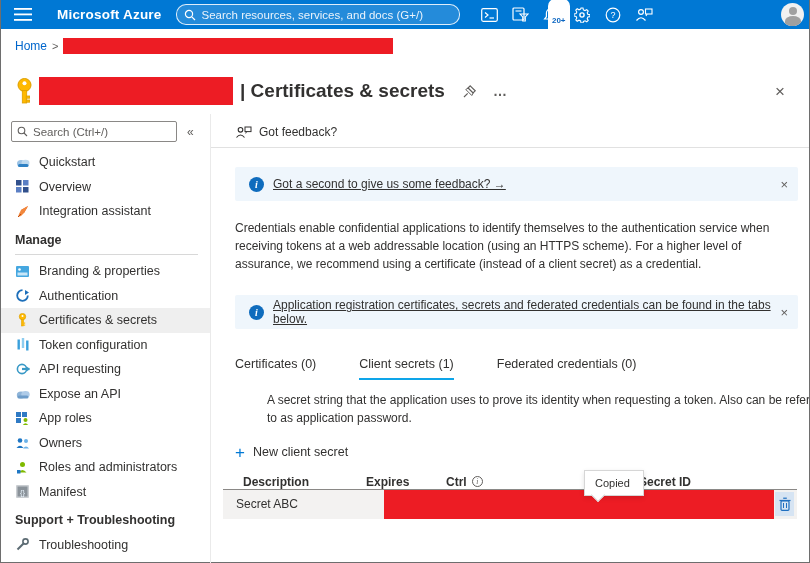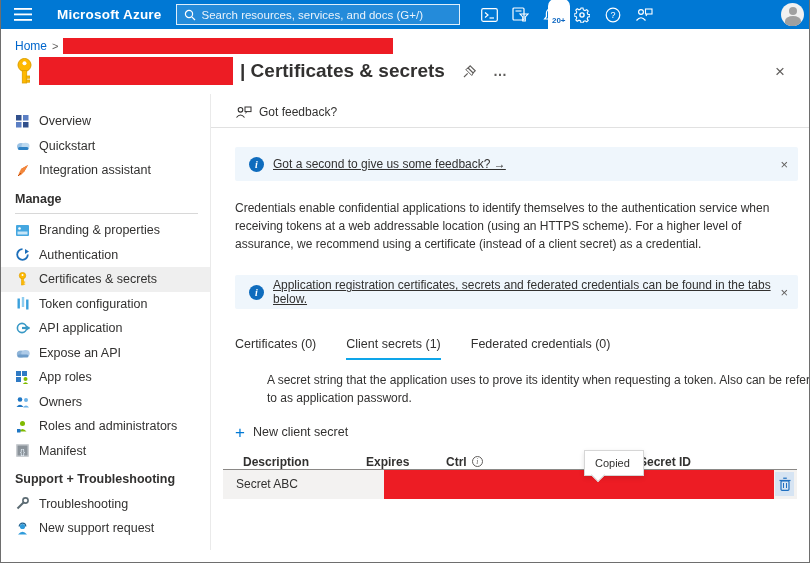--- a/index.html
+++ b/index.html
@@ -7,40 +7,40 @@
     font-family:"Liberation Sans","DejaVu Sans",sans-serif; color:#323130; }
   .window { position:relative; width:810px; height:563px;
     border-left:1px solid #6e6e6e; border-right:1px solid #6e6e6e; border-bottom:1px solid #6e6e6e; }
 
   
   .topbar { height:29px; background:#0078d4; display:flex; align-items:center; color:#fff; }
   .tb-btn { display:flex; align-items:center; justify-content:center; height:29px; cursor:pointer; }
   .hamburger { width:44px; }
   .brand { font-size:13.5px; font-weight:bold; letter-spacing:.2px; margin-left:12px; white-space:nowrap; }
   .tb-search { margin-left:14px; width:284px; height:21px; background:rgba(255,255,255,.14);
-    border:1px solid rgba(255,255,255,.85); border-radius:0; display:flex; align-items:center; padding:0 7px; }
+    border:1px solid rgba(255,255,255,.85); border-radius:10px; display:flex; align-items:center; padding:0 7px; }
   .tb-search input { flex:1; background:transparent; border:none; outline:none; color:#fff;
     font-size:11.5px; font-family:inherit; margin-left:6px; }
   .tb-search input::placeholder { color:#eaf3fb; opacity:1; }
   .tb-icons { display:flex; align-items:center; margin-left:14px; }
   .tb-icons .tb-btn { width:31px; position:relative; }
   .badge { position:absolute; top:-1px; right:-3px; background:#fff; color:#0b66c2; font-size:8px;
     font-weight:bold; line-height:11px; padding:16px 4px; border-radius:7px; }
   .avatar { margin-left:auto; margin-right:5px; width:23px; height:23px; border-radius:50%;
     background:#f1f1f1; position:relative; overflow:hidden; cursor:pointer; }
   .avatar .head { position:absolute; top:4px; left:7.5px; width:8px; height:8px; border-radius:50%; background:#a0a0a0; }
   .avatar .body { position:absolute; top:13px; left:3.5px; width:16px; height:10px; border-radius:50% 50% 0 0; background:#a0a0a0; }
 
   
   .breadcrumb { display:flex; align-items:center; padding:9px 4px 0 14px; font-size:12px; }
   .breadcrumb .home { color:#0066cc; cursor:pointer; }
   .breadcrumb .sep { color:#605e5c; margin:0 5px; font-size:11px; }
   .redact { background:#ed1c24; display:inline-block; }
   .bc-redact { width:330px; height:16px; }
-  .titlebar { display:flex; align-items:center; margin-top:3px; padding-left:14px; }
+  .titlebar { display:flex; align-items:center; margin-top:23px; padding-left:14px; }
   .ti-redact { width:194px; height:28px; margin-left:5px; }
   .page-title { font-size:19px; font-weight:600; color:#323130; margin-left:7px; white-space:nowrap; }
   .pin { margin-left:17px; cursor:pointer; }
   .dots { margin-left:16px; color:#605e5c; font-size:14px; font-weight:bold; letter-spacing:1px; cursor:pointer; }
   .page-close { margin-left:auto; margin-right:24px; color:#605e5c; font-size:17px; cursor:pointer; line-height:1; }
 
   
   .main { display:flex; margin-top:9px; height:456px; }
   .sidebar { width:210px; flex:none; border-right:1px solid #eaeaea; padding-top:7px; overflow:hidden; }
   .sb-search-row { display:flex; align-items:center; padding-left:10px; }
@@ -64,21 +64,21 @@
   .feedback-bar { display:flex; align-items:center; gap:7px; padding-top:7px; height:28px;
     font-size:12px; cursor:pointer; }
   .content-divider { border:none; border-top:1px solid #e1e1e1; margin:5px 0 0 -24px; }
   .banner { width:563px; height:34px; background:#eff6fc; border-radius:2px; display:flex;
     align-items:center; padding:0 10px 0 14px; font-size:12px; color:#323130; }
   .banner .txt { margin-left:9px;text-decoration:underline; }
   .banner .bn-close { margin-left:auto; color:#605e5c; font-size:13px; cursor:pointer; line-height:1; }
   .banner1 { margin-top:19px; }
   .banner2 { margin-top:22px; }
   .intro { margin-top:19px; width:566px; font-size:12px; line-height:1.48; color:#323130; }
-  .tabs { display:flex; gap:30px; margin-top:28px; font-size:12.5px; }
+  .tabs { display:flex; gap:43px; margin-top:28px; font-size:12.5px; }
   .tab { padding-bottom:7px; cursor:pointer; color:#323130; }
   .tab.active { font-weight:normal; border-bottom:2px solid #0ea5e9; }
   .tab-desc { margin-top:12px; width:566px; font-size:12px; line-height:1.48;margin-left:32px; }
   .new-secret { display:flex; align-items:center; gap:8px; margin-top:16px; font-size:12.5px; cursor:pointer; width:max-content; }
   .new-secret .plus { color:#0078d4; font-size:17px; font-weight:400; line-height:1; }
 
   
   .table-area { position:relative; margin:14px 0 0 -12px; width:574px; }
   .thead { display:flex; font-size:12px; font-weight:bold; border-bottom:1px solid #8a8886; }
   .th-desc { width:143px; padding-left:20px; }
@@ -201,42 +201,54 @@
           <line x1="2" y1="13" x2="5.7" y2="9.3" stroke="#605e5c" stroke-width="1.2"></line>
         </svg>
     </span>
     <span class="dots">…</span>
     <span class="page-close">×</span>
   </div>
 
   <div class="main">
 
     <div class="sidebar">
+      <div class="sb-search-row">
+        <div class="sb-search">
+          <span>
+            <svg width="11" height="11">
+                <circle cx="4.5" cy="4.5" r="3.3" fill="none" stroke="#605e5c" stroke-width="1.1"></circle>
+                <line x1="7" y1="7" x2="10" y2="10" stroke="#605e5c" stroke-width="1.1"></line>
+              </svg>
+          </span>
+          <input placeholder="Search (Ctrl+/)" style="">
+        </div>
+        <span class="sb-collapse">«</span>
+      </div>
 
       <div class="nav">
+        <div class="nav-item">
+          <span class="ic">
+              <svg width="14" height="11">
+                <ellipse cx="5" cy="6.5" rx="4" ry="3.5" fill="#9cc3e5"></ellipse>
+                <ellipse cx="9.5" cy="6" rx="4" ry="3.2" fill="#bdd9ef"></ellipse>
+                <rect x="2" y="7" width="10.5" height="3" rx="1.5" fill="#2e81c4"></rect>
+              </svg>
+            </span>
+          <span>Quickstart</span>
+        </div>
         <div class="nav-item">
           <span class="ic">
               <svg width="13" height="13">
                 <rect width="5.5" height="5.5" fill="#31508c"></rect>
                 <rect x="7" width="5.5" height="5.5" fill="#5b7fc4"></rect>
                 <rect y="7" width="5.5" height="5.5" fill="#5b7fc4"></rect>
                 <rect x="7" y="7" width="5.5" height="5.5" fill="#31508c"></rect>
               </svg>
             </span>
           <span>Overview</span>
-        </div>
-        <div class="nav-item">
-          <span class="ic">
-              <svg width="14" height="11">
-                <ellipse cx="5" cy="6.5" rx="4" ry="3.5" fill="#9cc3e5"></ellipse>
-                <ellipse cx="9.5" cy="6" rx="4" ry="3.2" fill="#bdd9ef"></ellipse>
-                <rect x="2" y="7" width="10.5" height="3" rx="1.5" fill="#2e81c4"></rect>
-              </svg>
-            </span>
-          <span>Quickstart</span>
         </div>
         <div class="nav-item">
           <span class="ic">
               <svg width="13" height="13">
                 <polygon points="12,1 5,5 8,8" fill="#e8590c"></polygon>
                 <polygon points="12,1 8,8 5,11 2,12 3,9 5,5" fill="#f2873c"></polygon>
                 <line x1="2" y1="12" x2="5" y2="9" stroke="#c44d0a" stroke-width="1"></line>
               </svg>
             </span>
           <span>Integration assistant</span>
@@ -287,21 +299,21 @@
           <span>Token configuration</span>
         </div>
         <div class="nav-item">
           <span class="ic">
               <svg width="14" height="12">
                 <circle cx="6" cy="6" r="4.6" fill="none" stroke="#3999c6" stroke-width="1.6"></circle>
                 <rect x="6" y="4.9" width="7.5" height="2.2" fill="#3999c6"></rect>
                 <polygon points="13.8,6 10.8,3.6 10.8,8.4" fill="#3999c6"></polygon>
               </svg>
             </span>
-          <span>API application</span>
+          <span>API requesting</span>
         </div>
         <div class="nav-item">
           <span class="ic">
               <svg width="14" height="10">
                 <ellipse cx="5" cy="6" rx="4.2" ry="3.6" fill="#8fb4d8"></ellipse>
                 <ellipse cx="9.5" cy="5.5" rx="4.2" ry="3.4" fill="#aecbe8"></ellipse>
                 <rect x="1.5" y="6.5" width="11" height="3" rx="1.5" fill="#6d9cc9"></rect>
               </svg>
             </span>
           <span>Expose an API</span>

